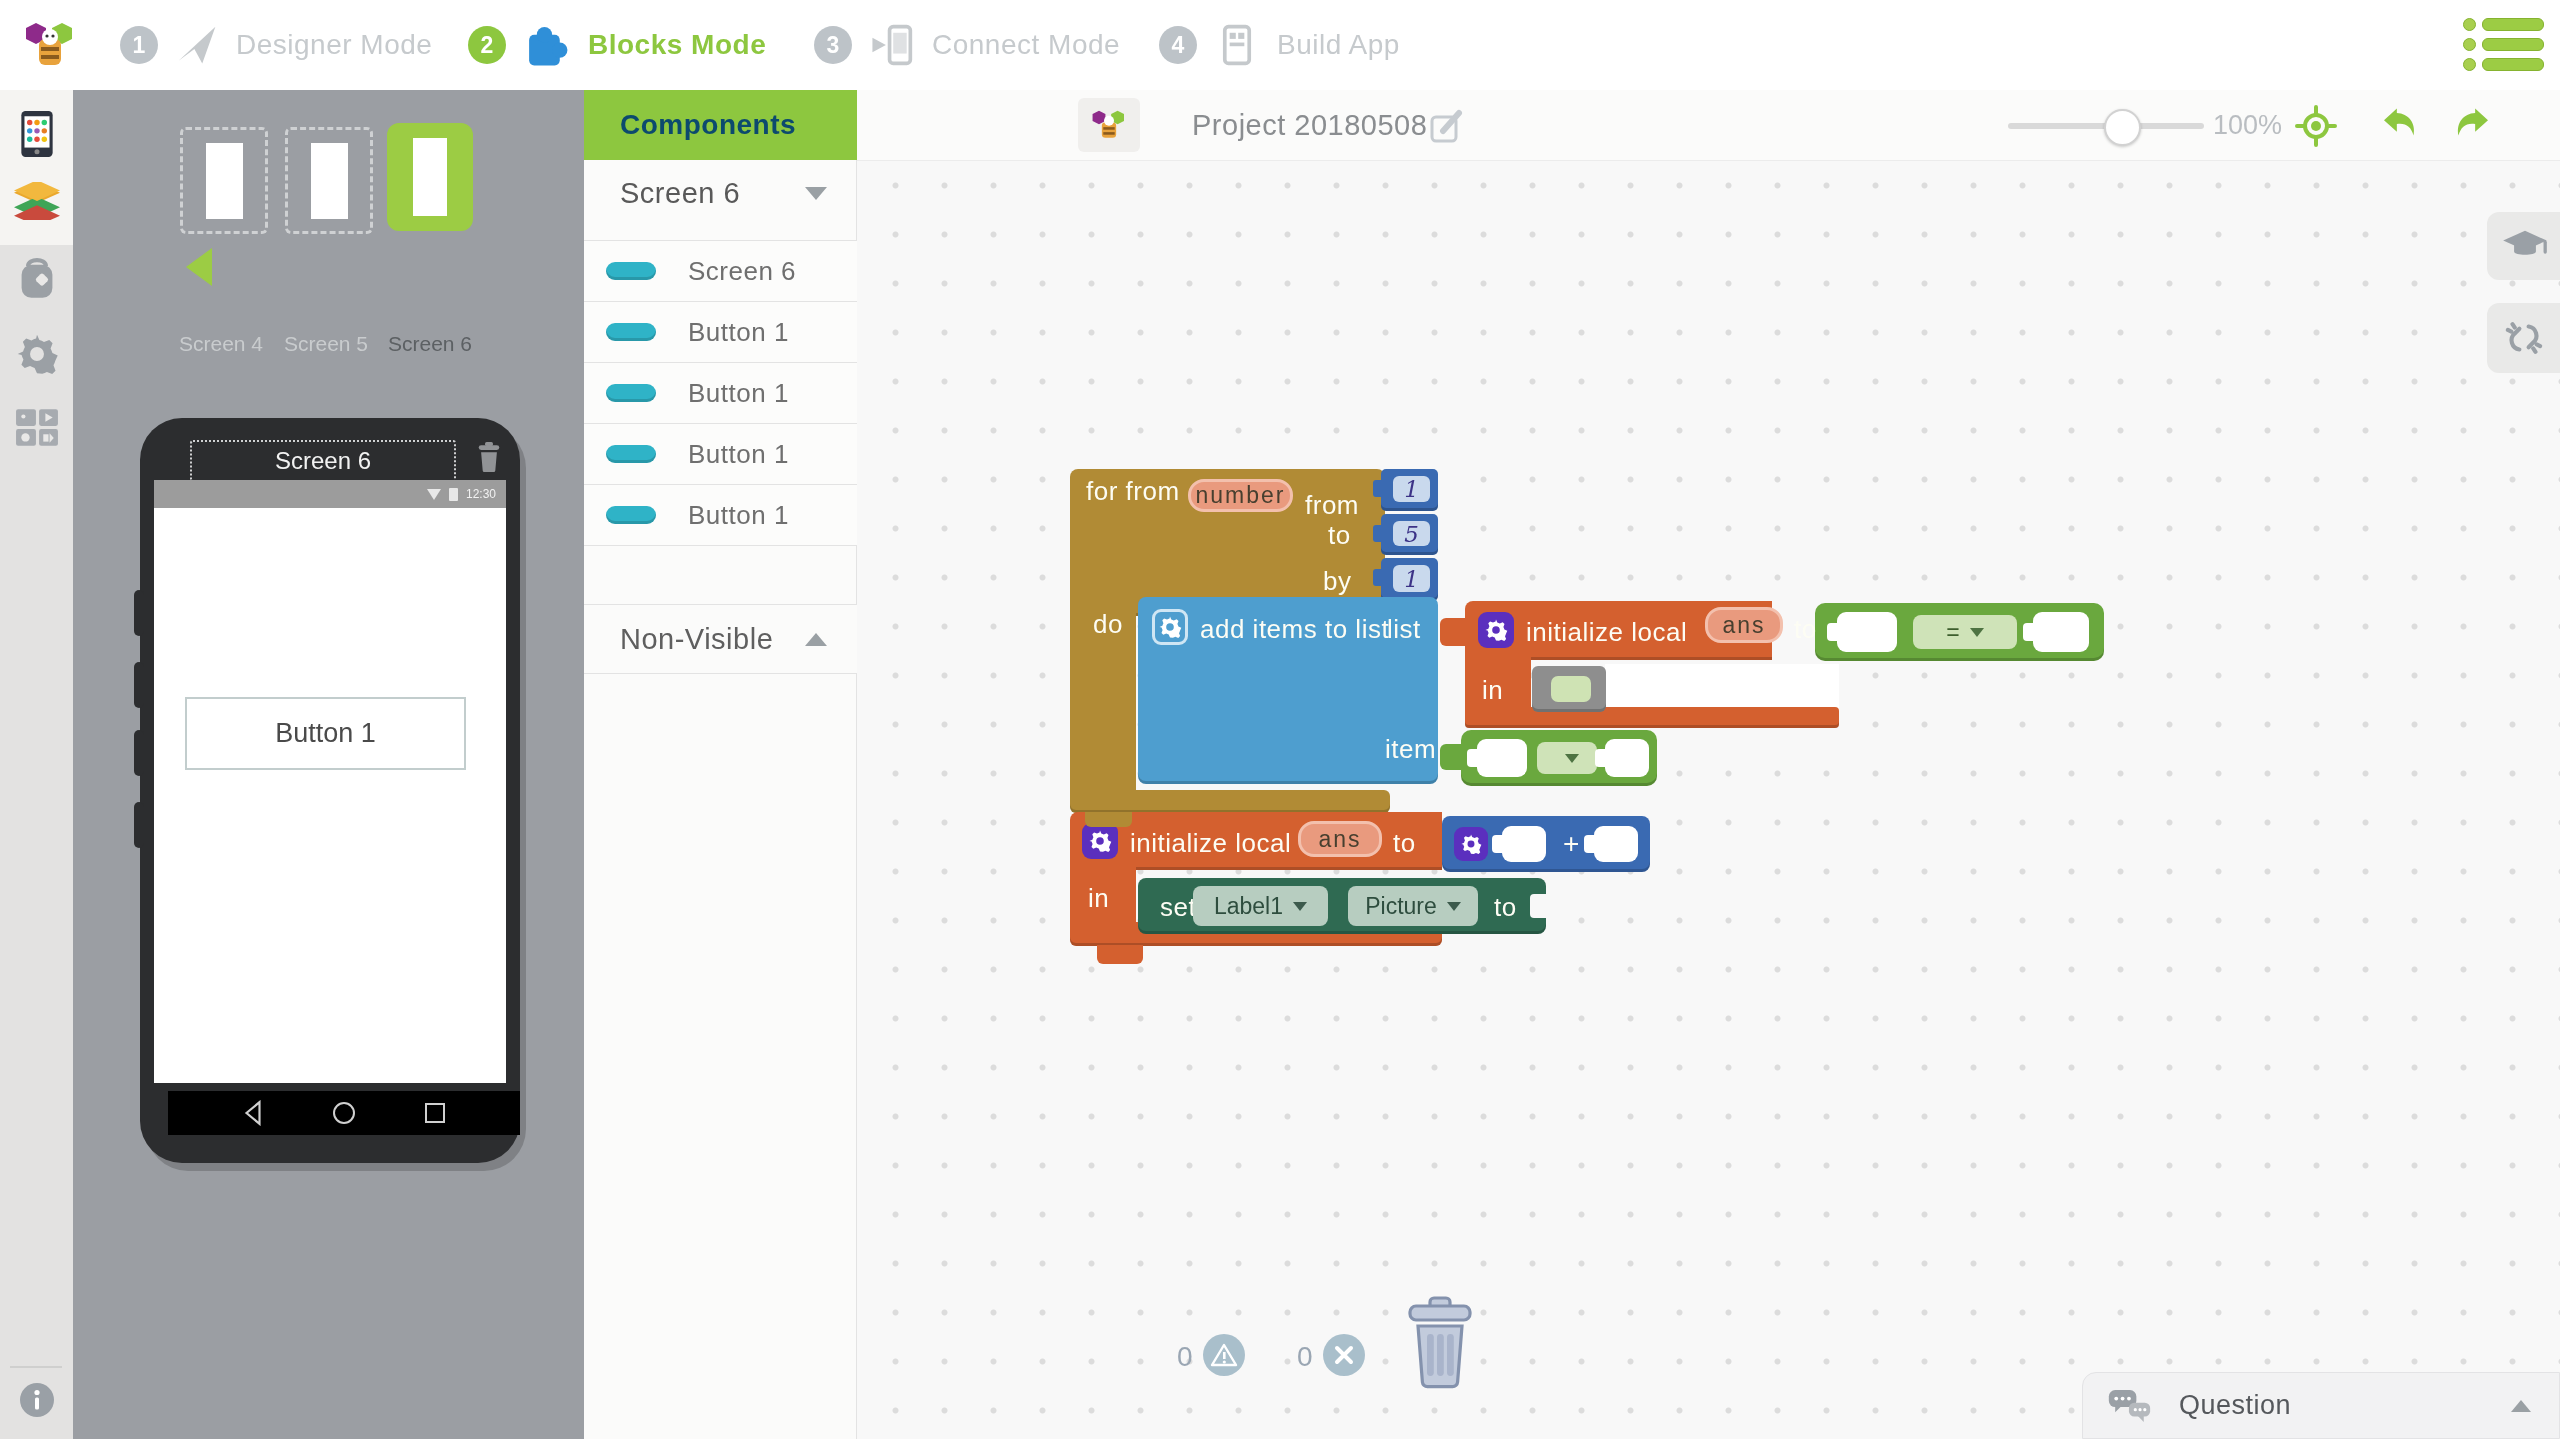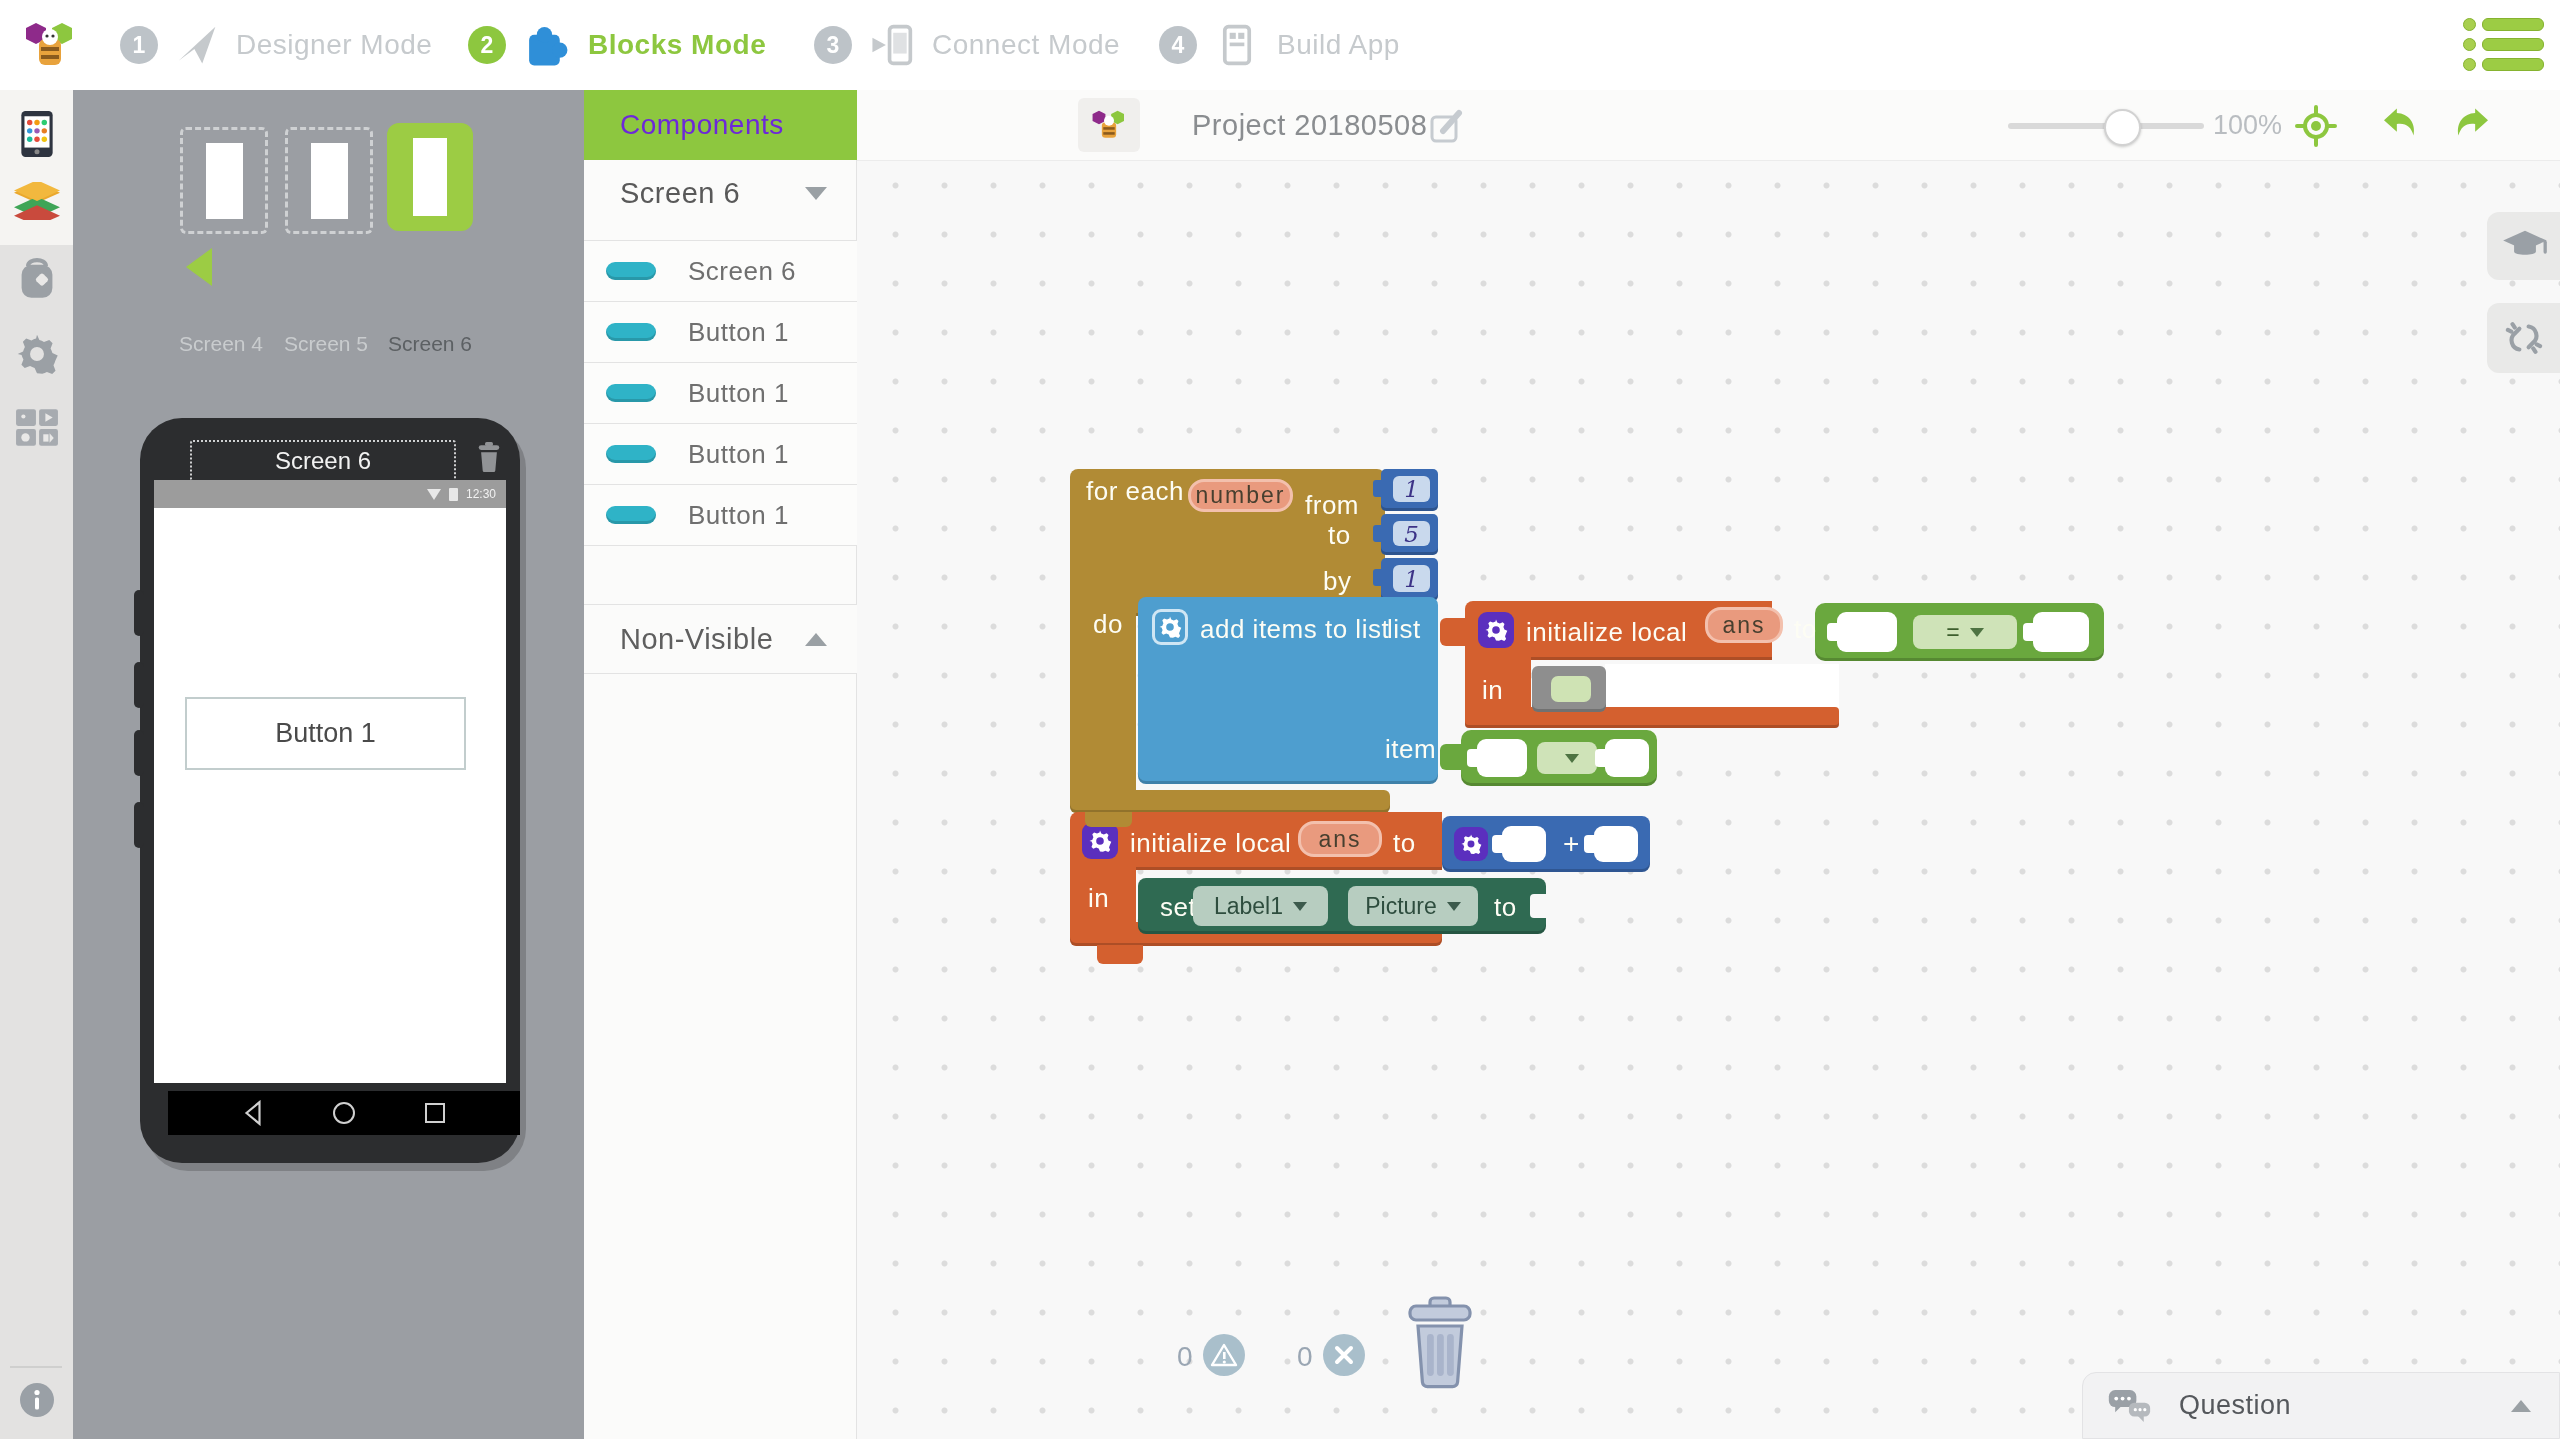--- a/index.html
+++ b/index.html
@@ -44,21 +44,21 @@
   #phone-screen{position:absolute;left:14px;top:62px;width:352px;height:603px;background:#fff;}
   #statusbar{position:absolute;left:0;top:0;width:352px;height:28px;background:#9c9c9c;display:flex;align-items:center;justify-content:flex-end;gap:8px;padding-right:10px;box-sizing:border-box;}
   #status-time{color:#f2f2f2;font-size:12px;}
   .st-glyph{width:0;height:0;border-left:7px solid transparent;border-right:7px solid transparent;border-top:11px solid #e8e8e8;}
   .st-batt{width:9px;height:13px;background:#e8e8e8;border-radius:1px;}
   #prev-button{position:absolute;left:31px;top:217px;width:277px;height:69px;background:#fff;border:2px solid #c2cdcd;display:flex;align-items:center;justify-content:center;font-size:27px;color:#4a4a4a;cursor:pointer;}
   #navbar{position:absolute;left:14px;top:611px;width:352px;height:44px;background:#000;display:flex;align-items:center;justify-content:space-around;padding:0 40px;box-sizing:border-box;}
 
   
   #components{position:absolute;left:584px;top:90px;width:273px;height:1349px;background:#fbfbfa;border-right:1px solid #e3e3e3;box-sizing:border-box;}
-  #comp-header{position:absolute;left:0;top:0;width:273px;height:70px;background:#8dc73f;color:#6d28d9;font-size:28px;font-weight:normal;display:flex;align-items:center;padding-left:36px;box-sizing:border-box;letter-spacing:.5px;}
+  #comp-header{position:absolute;left:0;top:0;width:273px;height:70px;background:#8dc73f;color:#0c4a6e;font-size:28px;font-weight:bold;display:flex;align-items:center;padding-left:36px;box-sizing:border-box;letter-spacing:.5px;}
   #comp-selector{position:absolute;left:0;top:70px;width:273px;height:66px;display:flex;align-items:center;cursor:pointer;}
   #comp-selector .sel-label{font-size:29px;color:#595959;margin-left:36px;letter-spacing:.5px;}
   .caret-down{width:0;height:0;border-left:11px solid transparent;border-right:11px solid transparent;border-top:13px solid #9aa0a4;}
   .caret-up{width:0;height:0;border-left:11px solid transparent;border-right:11px solid transparent;border-bottom:13px solid #9aa0a4;}
   #comp-selector .caret-down{position:absolute;right:30px;}
   #comp-list{position:absolute;left:0;top:150px;width:273px;border-top:1px solid #e3e3e3;}
   .comp-row{height:60px;border-bottom:1px solid #e3e3e3;display:flex;align-items:center;cursor:pointer;background:#fcfcfb;}
   .comp-pill{width:50px;height:18px;border-radius:9px;background:#2fb3c7;margin-left:22px;box-shadow:inset 0 -3px 0 rgba(0,0,0,.15);}
   .comp-label{font-size:26px;color:#6f6f6f;margin-left:32px;letter-spacing:.5px;}
   #nonvis{position:absolute;left:0;top:514px;width:273px;height:68px;border-top:1px solid #e3e3e3;border-bottom:1px solid #e3e3e3;display:flex;align-items:center;cursor:pointer;background:#fbfbfa;}
@@ -412,21 +412,21 @@
         <path d="M16 30 a8 8 0 01-4-14 l4-4"></path>
         <path d="M24 10 a8 8 0 014 14 l-4 4"></path>
         <path d="M10 8 l2 3 M6 13 l3 1.5 M30 32 l-2-3 M34 27 l-3-1.5"></path>
       </svg>
     </div>
 
     <div class="blk mustard bev" style="left:213px;top:379px;width:315px;height:147px;border-radius:8px 8px 0 0;"></div>
     <div class="blk mustard" style="left:213px;top:520px;width:66px;height:180px;"></div>
     <div class="blk mustard bev" style="left:213px;top:700px;width:320px;height:23px;border-radius:0 6px 6px 6px;"></div>
     <div class="blk mustard" style="left:228px;top:722px;width:47px;height:15px;border-radius:0 0 6px 6px;z-index:5;"></div>
-    <span class="blk btext" style="left:229px;top:386px;">for each</span>
+    <span class="blk btext" style="left:229px;top:386px;">for from</span>
     <div class="blk namefield" style="left:331px;top:389px;width:105px;height:33px;">number</div>
     <span class="blk btext" style="left:448px;top:388px;margin-top:12px;">from</span>
     <span class="blk btext" style="left:471px;top:430px;">to</span>
     <span class="blk btext" style="left:466px;top:476px;">by</span>
     <span class="blk btext" style="left:236px;top:519px;">do</span>
 
     <div class="numblk" style="left:524px;top:379px;width:57px;height:42px;">
       <div class="nub"></div>
         <div class="nb-in">1</div>
     </div>

